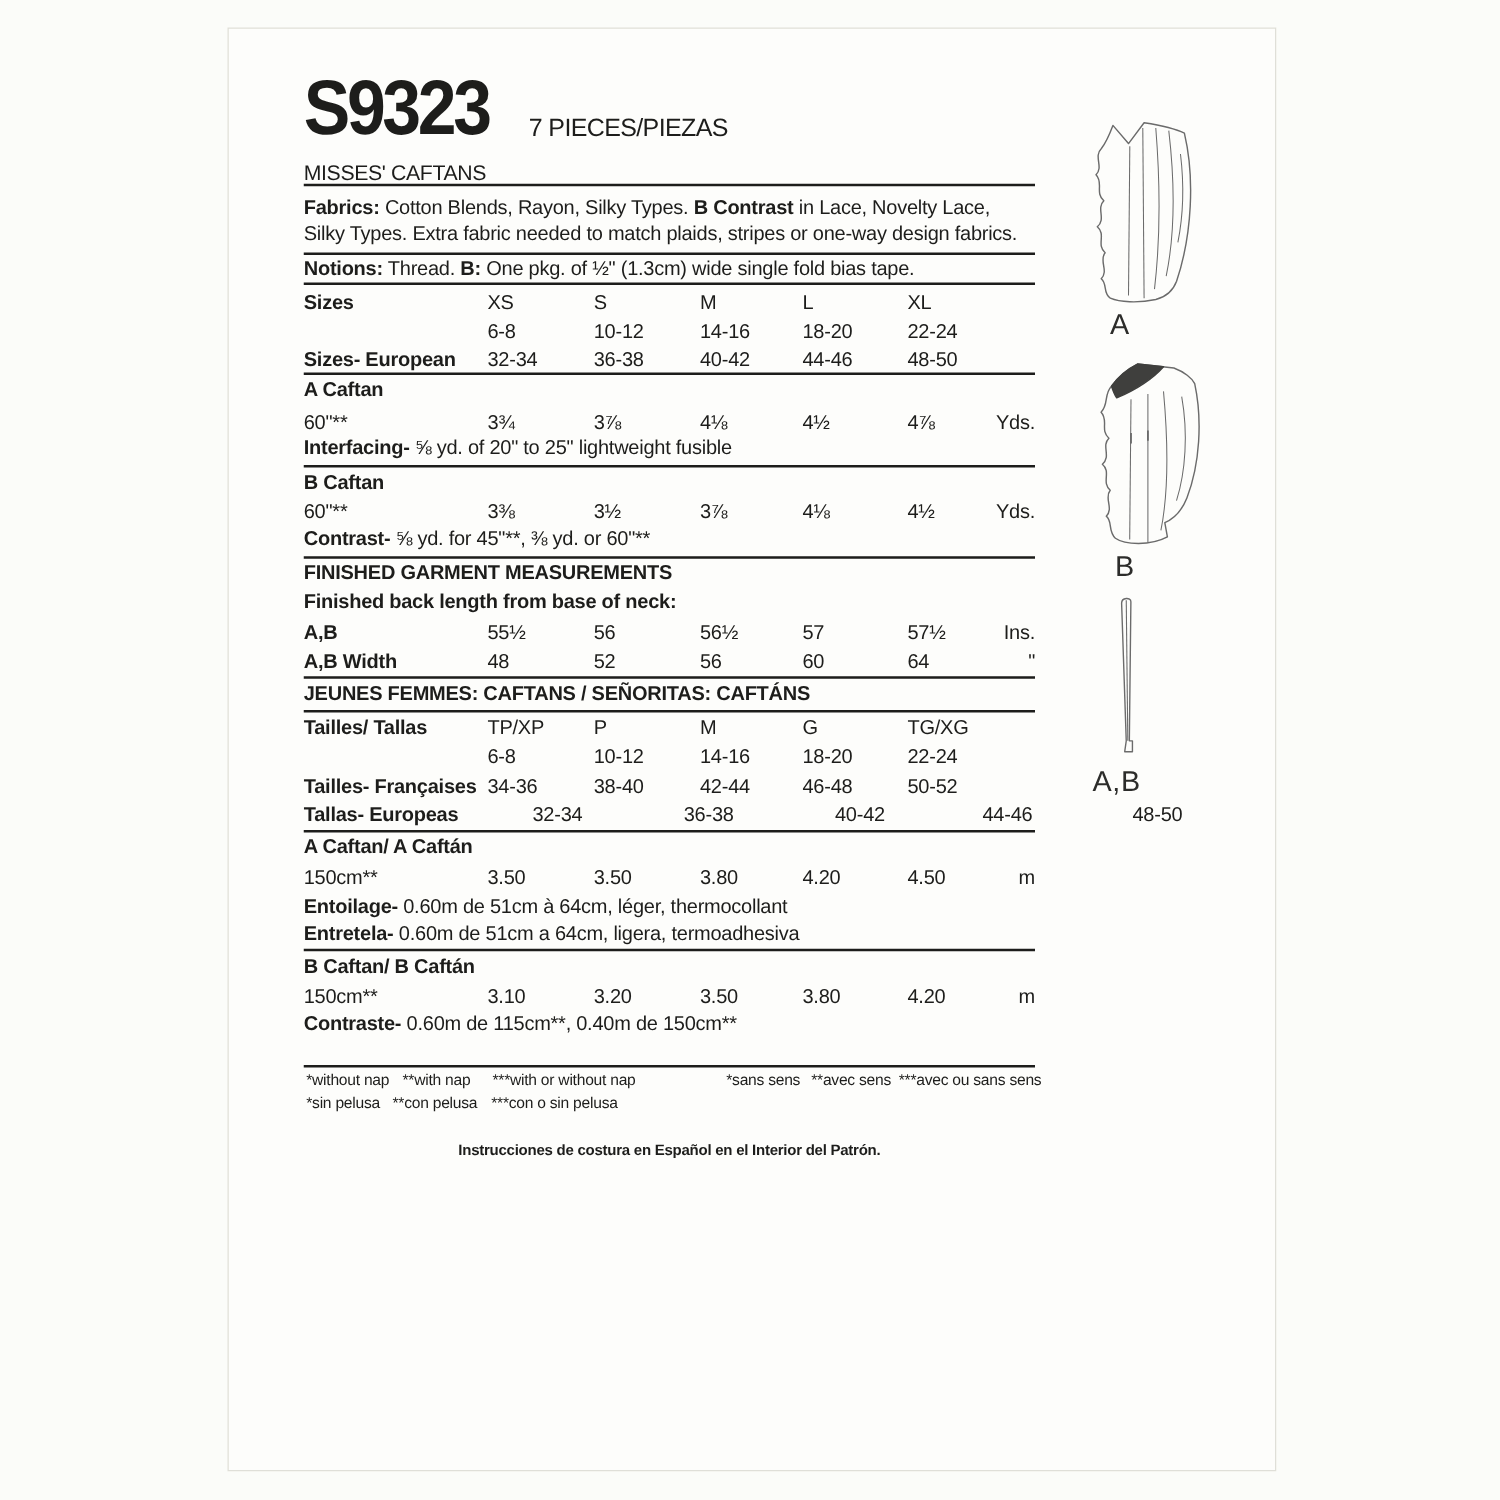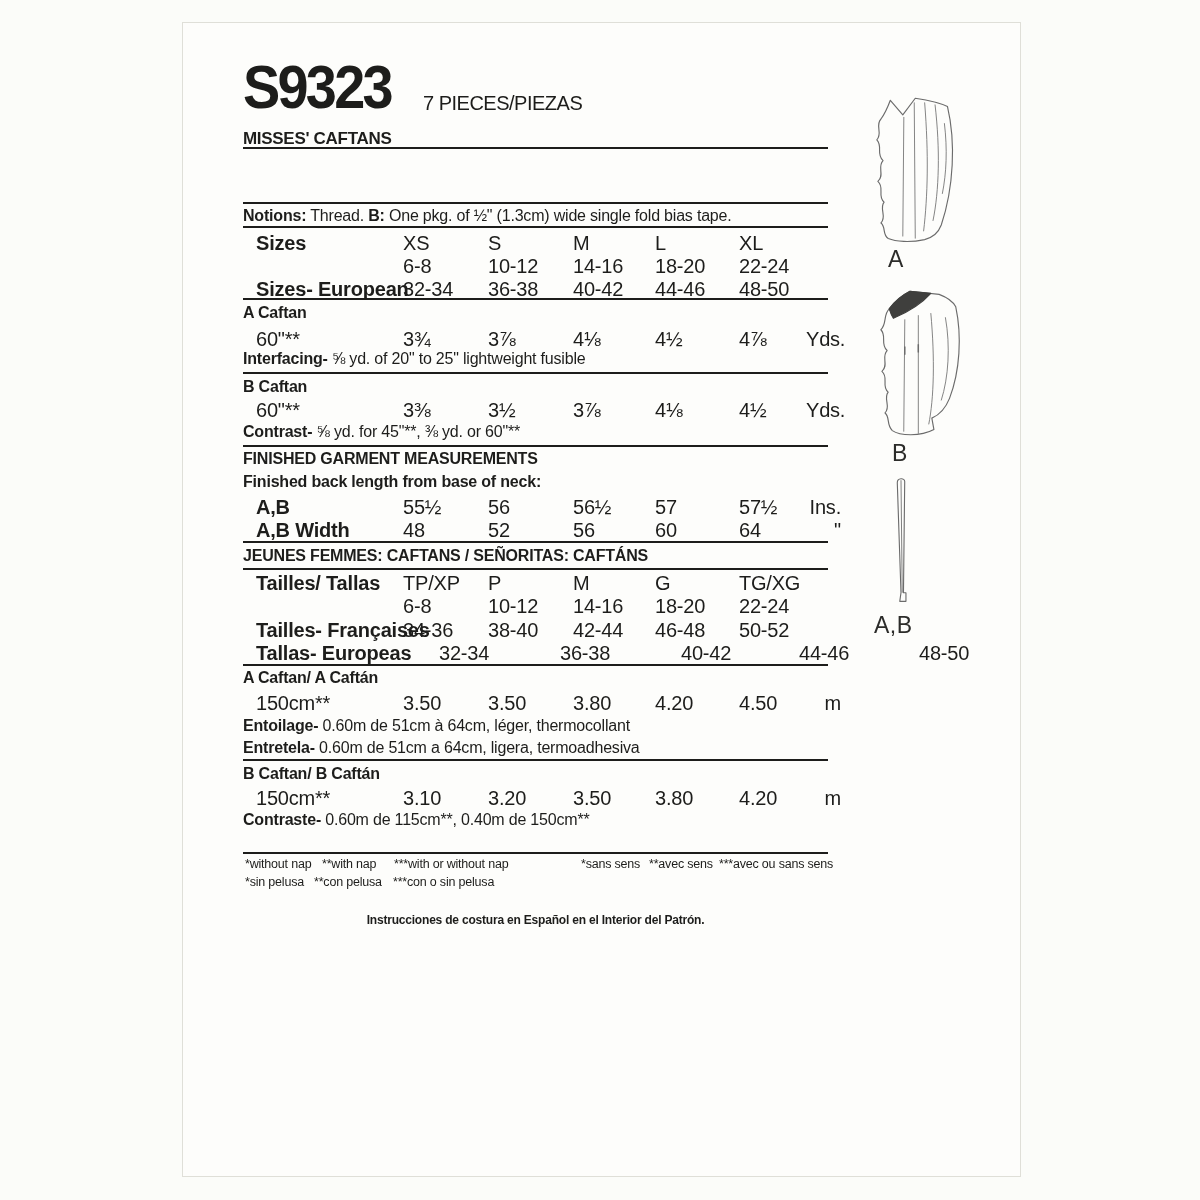--- a/index.html
+++ b/index.html
@@ -15,29 +15,29 @@
   }
   .content{position:absolute;left:243px;top:0;width:585px;height:1200px;}
   .abs{position:absolute;left:0;}
   .rule{position:absolute;left:0;width:585px;height:2px;background:#1d1d1b;}
   .rule.thin{height:1.5px;}
   .sku{
     font-size:62px;font-weight:800;letter-spacing:-3px;line-height:1;
     transform:scaleX(.9);transform-origin:left center;white-space:nowrap;
   }
   .pieces{font-size:20px;letter-spacing:-0.5px;white-space:nowrap;}
-  .h1{font-size:17px;font-weight:bold;letter-spacing:-0.3px;white-space:nowrap;}
+  .h1{font-size:17px;font-weight:normal;letter-spacing:-0.3px;white-space:nowrap;}
   .body-txt{font-size:16px;letter-spacing:-0.2px;line-height:21px;}
   .b{font-weight:bold;}
   .sec{font-size:16px;font-weight:bold;letter-spacing:-0.2px;white-space:nowrap;}
   .note{font-size:16px;letter-spacing:-0.2px;white-space:nowrap;}
   .row{
-    position:absolute;left:13px;width:585px;display:grid;
+    position:absolute;left:0;width:585px;display:grid;
     grid-template-columns:147px 85px 85px 82px 84px 67px 1fr;
-    font-size:20px;letter-spacing:-0.2px;line-height:20px;white-space:nowrap;
+    font-size:16px;letter-spacing:-0.2px;line-height:20px;white-space:nowrap;
   }
   .row span:first-child{font-weight:bold;}
   .row.plain span:first-child{font-weight:normal;}
   .row .u{text-align:right;}
   .fnline{position:absolute;left:0;width:585px;height:16px;font-size:12.5px;letter-spacing:-0.2px;}
   .fnline span{position:absolute;top:0;white-space:nowrap;}
   .spanish{position:absolute;left:0;width:585px;text-align:center;font-size:12px;font-weight:bold;letter-spacing:-0.2px;}
   .view-label{position:absolute;font-size:23px;letter-spacing:0.5px;color:#2c2c2a;}
   svg{display:block;}
   .sketch{position:absolute;}
@@ -47,20 +47,21 @@
 
 <div class="sheet"></div>
 
 <div class="content">
 
   <div class="abs sku" style="top:56px;">S9323</div>
   <div class="abs pieces" style="left:180px;top:92px;">7 PIECES/PIEZAS</div>
   <div class="abs h1" style="top:129px;">MISSES' CAFTANS</div>
   <div class="rule" style="top:147px;"></div>
 
+  <div class="abs body-txt" style="top:156px;width:585px;"><span class="b">Fabrics:</span><span> Cotton Blends, Rayon, Silky Types. </span><span class="b">B Contrast</span><span> in Lace, Novelty Lace, Silky Types. Extra fabric needed to match plaids, stripes or one-way design fabrics.</span></div>
   <div class="rule" style="top:202px;"></div>
 
   <div class="abs body-txt" style="top:205px;width:585px;white-space:nowrap;"><span class="b">Notions:</span><span> Thread. </span><span class="b">B:</span><span> One pkg. of ½" (1.3cm) wide single fold bias tape.</span></div>
   <div class="rule" style="top:226px;"></div>
 
   <div class="row" style="top:233px;">
       <span>Sizes</span>
       <span>XS</span>
       <span>S</span>
       <span>M</span>

